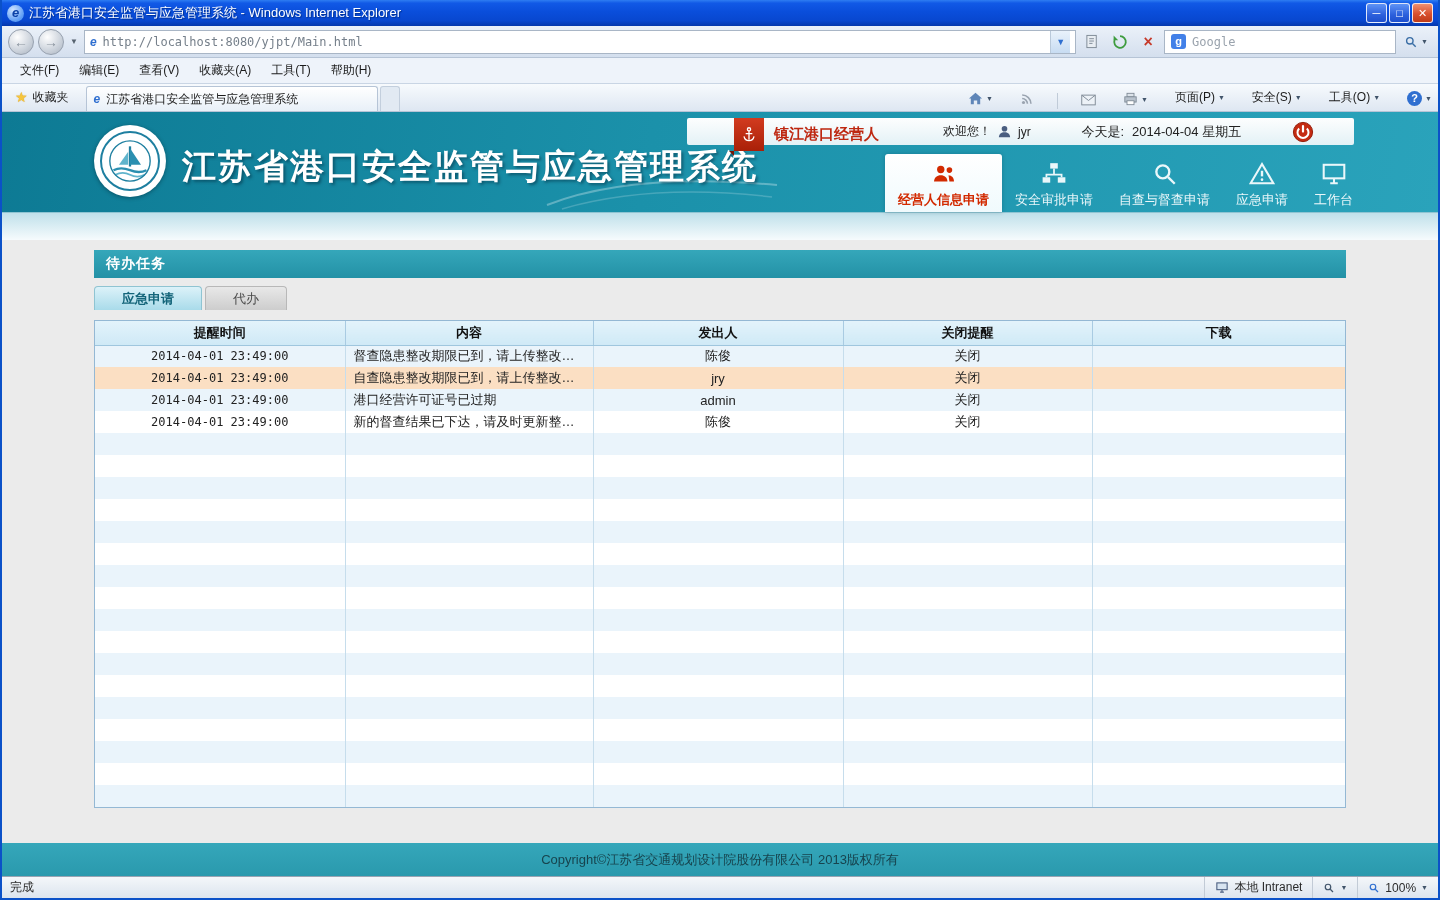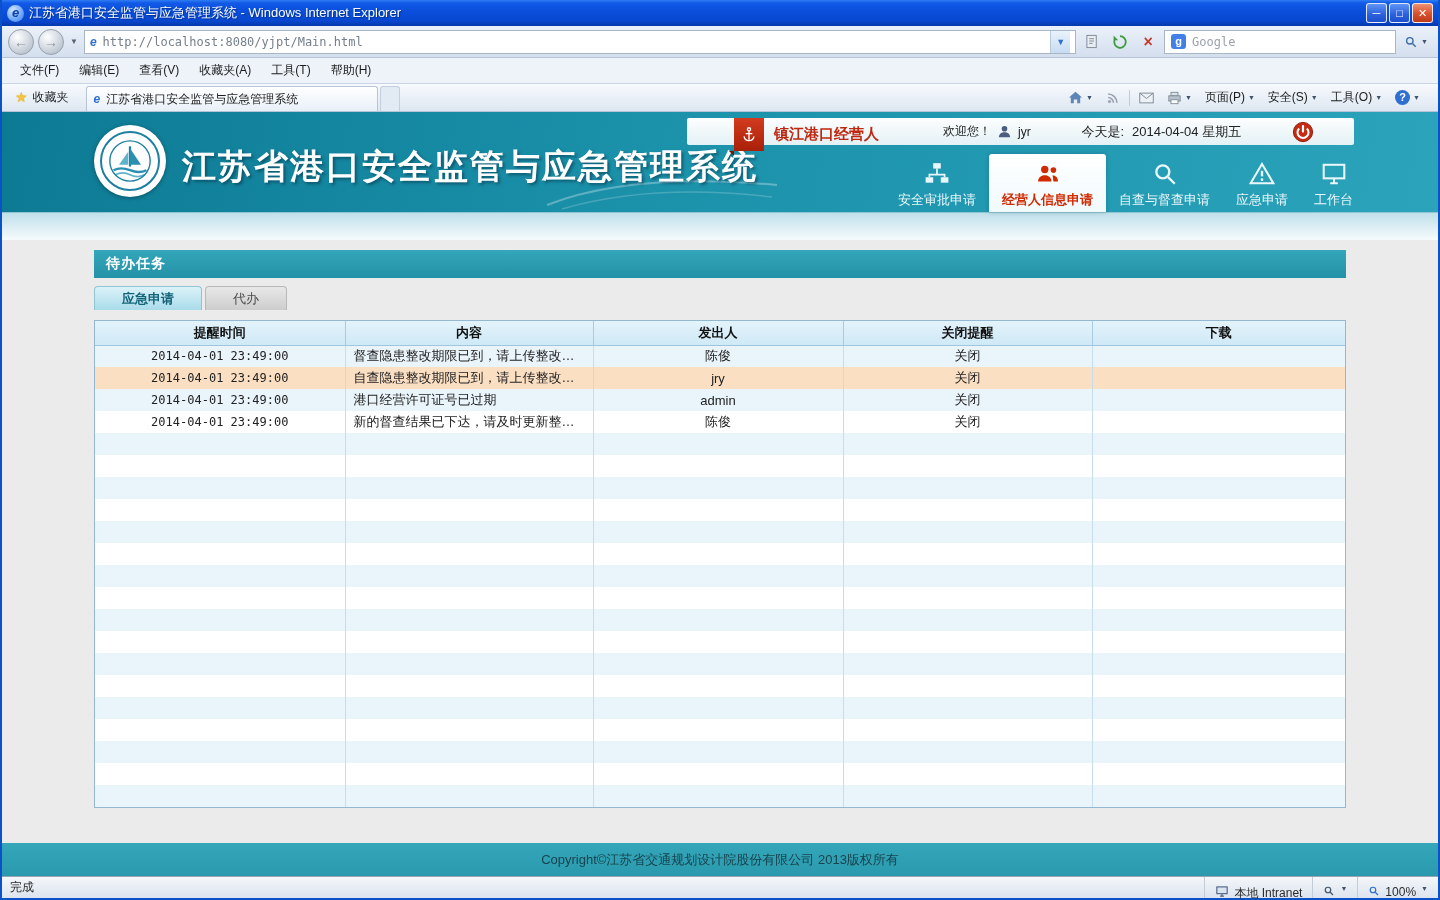--- a/index.html
+++ b/index.html
@@ -54,21 +54,21 @@
             background:linear-gradient(#F7FAFD,#DEE7F2); border-bottom:1px solid #B6C4D6; }
   .fav-btn { display:flex; align-items:center; gap:5px; padding:0 9px; height:24px; margin:0 0 2px 4px;
              font-size:12px; color:#1B1B1B; cursor:pointer; }
   .star { color:#F6C53D; text-shadow:0 0 1px #C78E10; font-size:14px; }
   .ie-tab { width:292px; height:25px; margin-left:8px; display:flex; align-items:center; gap:6px; padding:0 7px;
             background:linear-gradient(#FFFFFF,#E8F0F8); border:1px solid #B6C4D6; border-bottom:none;
             border-radius:3px 3px 0 0; font-size:12px; color:#1B1B1B; cursor:pointer; }
   .ie-tab span.tab-title { white-space:nowrap; overflow:hidden; text-overflow:ellipsis; }
   .tab-stub { width:20px; height:25px; margin-left:2px; background:#E2EAF3; border:1px solid #C3CFDD;
               border-bottom:none; border-radius:3px 3px 0 0; cursor:pointer; }
-  .favbar-right { margin-left:auto; display:flex; align-items:center; gap:1px; padding:0 12px 2px 0; font-size:12px; color:#1B1B1B; }
+  .favbar-right { margin-left:auto; display:flex; align-items:flex-end; gap:15px; padding:0 0 2px 0; font-size:12px; color:#1B1B1B; }
   .fr-item { display:flex; align-items:center; gap:3px; padding:3px 6px; cursor:pointer; border-radius:2px; }
   .fr-sep { width:1px; height:16px; background:#C0CBD8; margin:0 2px; }
   .help-circle { width:15px; height:15px; border-radius:50%; background:#2F6FD0; color:#fff; font-size:11px;
                  font-weight:bold; line-height:15px; text-align:center; }
 
   
   .page-header { height:100px; flex:0 0 100px; position:relative; overflow:visible; z-index:5;
                  background:linear-gradient(100deg,#0D7A94 0%,#1B91AA 45%,#2AA3BB 100%); }
   .hdr-swoosh { position:absolute; left:540px; top:55px; opacity:.55; }
   .site-logo { position:absolute; left:92px; top:13px; width:72px; height:72px; border-radius:50%;
@@ -122,21 +122,21 @@
   tr.row-even { background:#FFFFFF; }
   tr.row-highlight { background:#FBDFC3; }
   td .close-link { cursor:pointer; }
 
   
   .page-footer { height:33px; flex:0 0 33px; background:linear-gradient(#35A7BA,#2A99AD); display:flex;
                  align-items:center; justify-content:center; font-size:13px; color:#17444E; }
   .statusbar { height:22px; flex:0 0 22px; background:linear-gradient(#F4F7FA,#DCE4EE);
                border-top:1px solid #98A4B3; display:flex; align-items:center; font-size:12px; color:#2B2B2B; padding-left:8px; }
   .status-left { flex:1; }
-  .status-panel { display:flex; gap:5px; padding:8px 10px; border-left:1px solid #C2CBD6; height:100%; cursor:default; }
+  .status-panel { display:flex; align-items:center; gap:5px; padding:0 10px; border-left:1px solid #C2CBD6; height:100%; cursor:default; }
   .status-panel.clickable { cursor:pointer; }
   .tiny-dd { font-size:7px; color:#41546A; }
 </style>
 </head>
 <body>
 
 <div class="window">
 
   <div class="titlebar">
     <span class="ie-icon">e</span>
@@ -297,37 +297,37 @@
       <span class="power-btn">
         <svg width="22" height="22" viewBox="0 0 24 24">
           <circle cx="12" cy="12" r="10.5" fill="#C42B12" stroke="#8F1703" stroke-width="1"></circle>
           <path d="M12 5.5v6" stroke="#fff" stroke-width="2.4" stroke-linecap="round"></path>
           <path d="M7.8 8.2a6 6 0 1 0 8.4 0" fill="none" stroke="#fff" stroke-width="2.2"></path>
         </svg>
       </span>
     </span>
 
     <span class="main-nav">
+      <span class="nav-item active">
+        <svg viewBox="0 0 24 24" fill="currentColor">
+            <circle cx="9" cy="7.8" r="3.4"></circle>
+            <path d="M2.8 19c0-3.6 2.8-5.8 6.2-5.8s6.2 2.2 6.2 5.8z"></path>
+            <circle cx="17" cy="8.4" r="2.6"></circle>
+            <path d="M16.2 13.2c3 .3 5 2.3 5 5.8h-4.2"></path>
+          </svg>
+        <span>经营人信息申请</span>
+      </span>
       <span class="nav-item">
         <svg viewBox="0 0 24 24" fill="currentColor">
             <rect x="8.5" y="2" width="7" height="5"></rect>
             <rect x="1.5" y="15" width="7" height="5"></rect>
             <rect x="15.5" y="15" width="7" height="5"></rect>
             <path d="M12 7v3.5M5 15v-2.5h14V15M12 10.5v2" fill="none" stroke="currentColor" stroke-width="1.6"></path>
           </svg>
         <span>安全审批申请</span>
-      </span>
-      <span class="nav-item active">
-        <svg viewBox="0 0 24 24" fill="currentColor">
-            <circle cx="9" cy="7.8" r="3.4"></circle>
-            <path d="M2.8 19c0-3.6 2.8-5.8 6.2-5.8s6.2 2.2 6.2 5.8z"></path>
-            <circle cx="17" cy="8.4" r="2.6"></circle>
-            <path d="M16.2 13.2c3 .3 5 2.3 5 5.8h-4.2"></path>
-          </svg>
-        <span>经营人信息申请</span>
       </span>
       <span class="nav-item">
         <svg viewBox="0 0 24 24" fill="none" stroke="currentColor" stroke-width="2.2">
             <circle cx="10" cy="10" r="6"></circle>
             <path d="M14.8 14.8L21 21"></path>
           </svg>
         <span>自查与督查申请</span>
       </span>
       <span class="nav-item">
         <svg viewBox="0 0 24 24">

